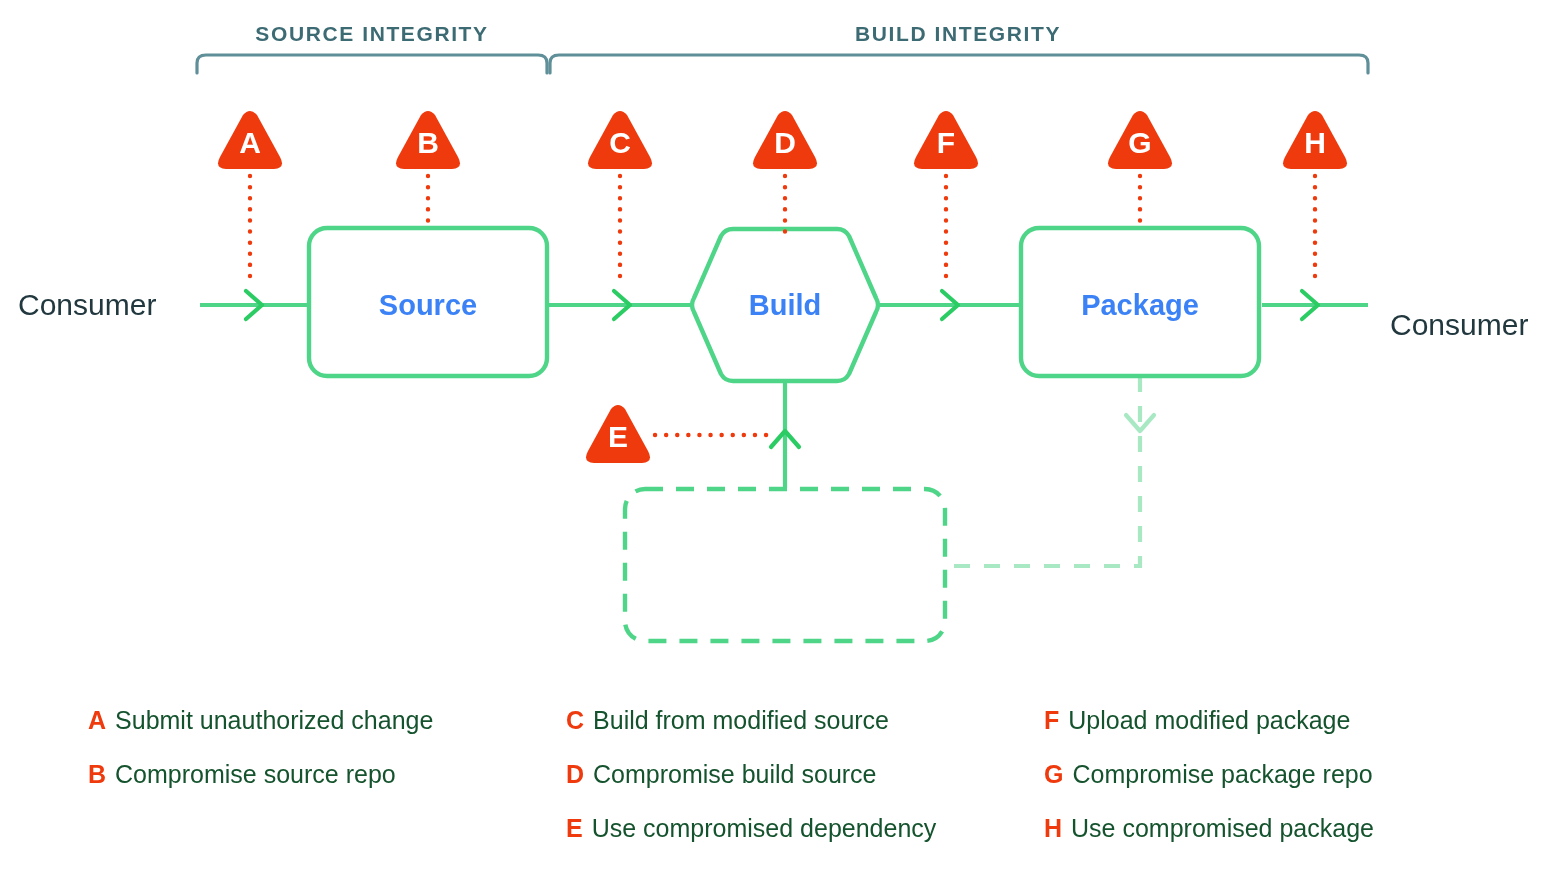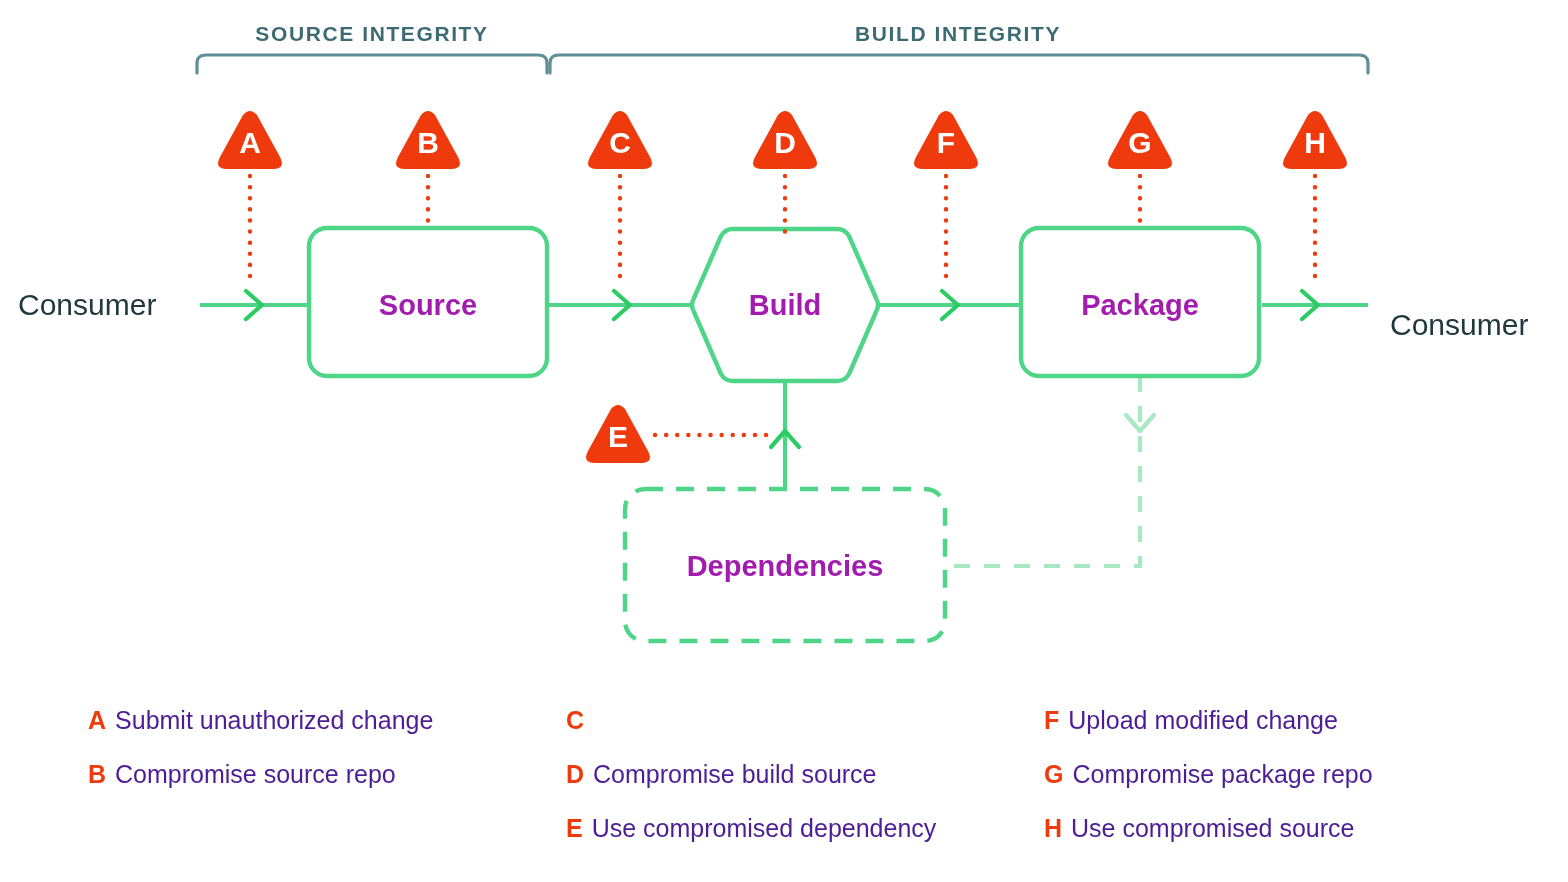--- a/index.html
+++ b/index.html
@@ -41,21 +41,21 @@
     text-align: center;
   }
   #phase-label-source { left: 196px; top: 22px; width: 352px; }
   #phase-label-build  { left: 548px; top: 22px; width: 820px; }
 
   
   .node-label {
     position: absolute;
     font-size: 29px;
     font-weight: 700;
-    color: #a21caf;
+    color: #3b82f6;
     white-space: nowrap;
     text-align: center;
     transform: translate(-50%, -50%);
   }
   .endpoint-label {
     position: absolute;
     font-size: 30px;
     font-weight: 400;
     color: #22383f;
     white-space: nowrap;
@@ -119,21 +119,21 @@
   }
   .legend-key {
     font-size: 25px;
     font-weight: 700;
     color: #ee3a0c;
     margin-right: 9px;
   }
   .legend-text {
     font-size: 25px;
     font-weight: 400;
-    color: #4c1d95;
+    color: #14532d;
   }
 </style>
 </head>
 <body>
 
 <div id="canvas">
 
   <svg class="layer" width="1568" height="882" viewBox="0 0 1568 882">
     <defs>
       <style>
@@ -213,21 +213,20 @@
 
   <div class="phase-label" id="phase-label-source">SOURCE INTEGRITY</div>
   <div class="phase-label" id="phase-label-build">BUILD INTEGRITY</div>
 
   <div class="endpoint-label" id="endpoint-developer">Consumer</div>
   <div class="endpoint-label" id="endpoint-consumer">Consumer</div>
 
   <div class="node-label" id="node-label-source">Source</div>
   <div class="node-label" id="node-label-build">Build</div>
   <div class="node-label" id="node-label-package">Package</div>
-  <div class="node-label" id="node-label-dependencies">Dependencies</div>
 
   <div class="threat-marker" style="left:250px; top:141px;">
     <svg class="tri" viewBox="0 0 72 66">
       <path fill="#ee3a0c" d="M 29,7 Q 36,-1 43,7 L 66,49 Q 72,60 60,61 L 12,61 Q 0,60 6,49 Z"></path>
     </svg>
     <span class="glyph">A</span>
   </div>
 
   <div class="threat-marker" style="left:428px; top:141px;">
     <svg class="tri" viewBox="0 0 72 66">
@@ -287,41 +286,42 @@
       </div>
       <div class="legend-item">
         <span class="legend-key">B</span>
         <span class="legend-text">Compromise source repo</span>
       </div>
     </div>
 
     <div class="legend-col" id="legend-col-2">
       <div class="legend-item">
         <span class="legend-key">C</span>
+        <span class="legend-text">Build from modified source</span>
       </div>
       <div class="legend-item">
         <span class="legend-key">D</span>
         <span class="legend-text">Compromise build source</span>
       </div>
       <div class="legend-item">
         <span class="legend-key">E</span>
         <span class="legend-text">Use compromised dependency</span>
       </div>
     </div>
 
     <div class="legend-col" id="legend-col-3">
       <div class="legend-item">
         <span class="legend-key">F</span>
-        <span class="legend-text">Upload modified change</span>
+        <span class="legend-text">Upload modified package</span>
       </div>
       <div class="legend-item">
         <span class="legend-key">G</span>
         <span class="legend-text">Compromise package repo</span>
       </div>
       <div class="legend-item">
         <span class="legend-key">H</span>
-        <span class="legend-text">Use compromised source</span>
+        <span class="legend-text">Use compromised package</span>
       </div>
     </div>
 
   </div>
 
 </div>
 
 </body></html>

